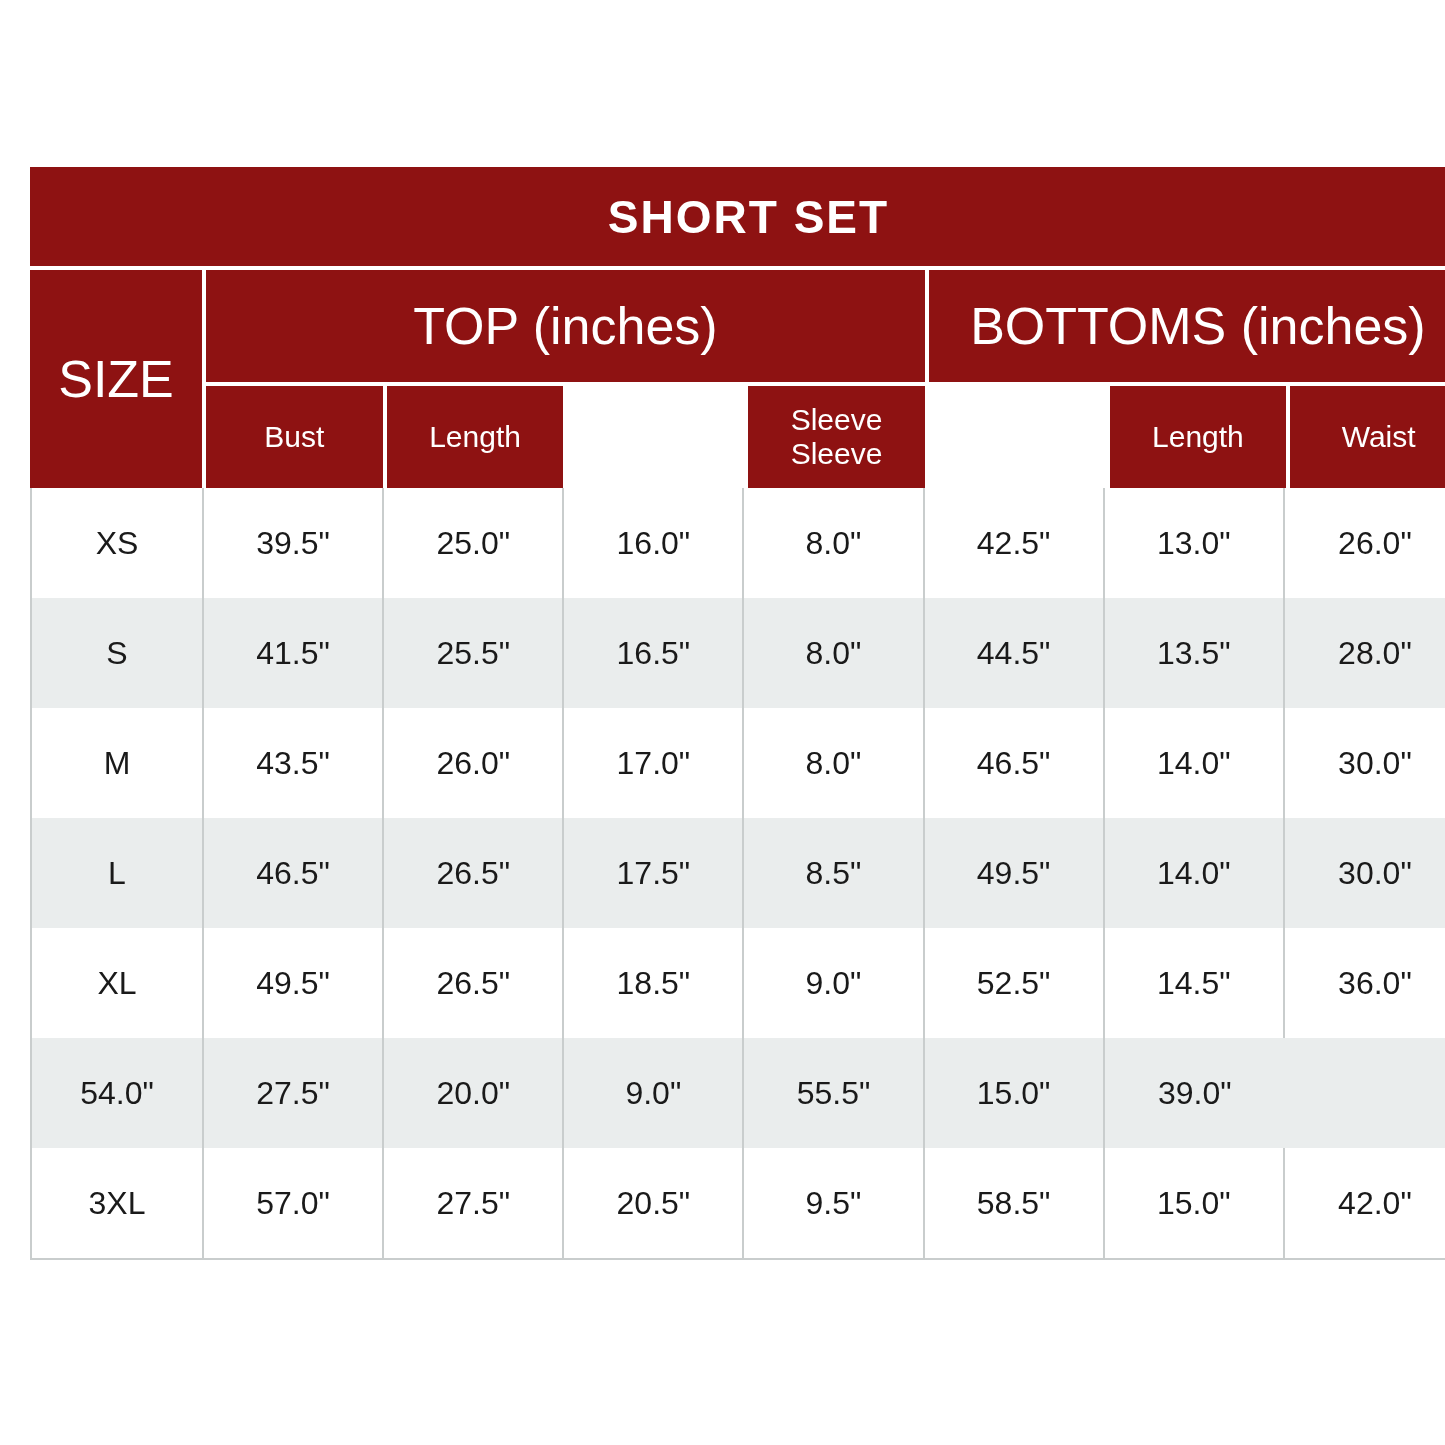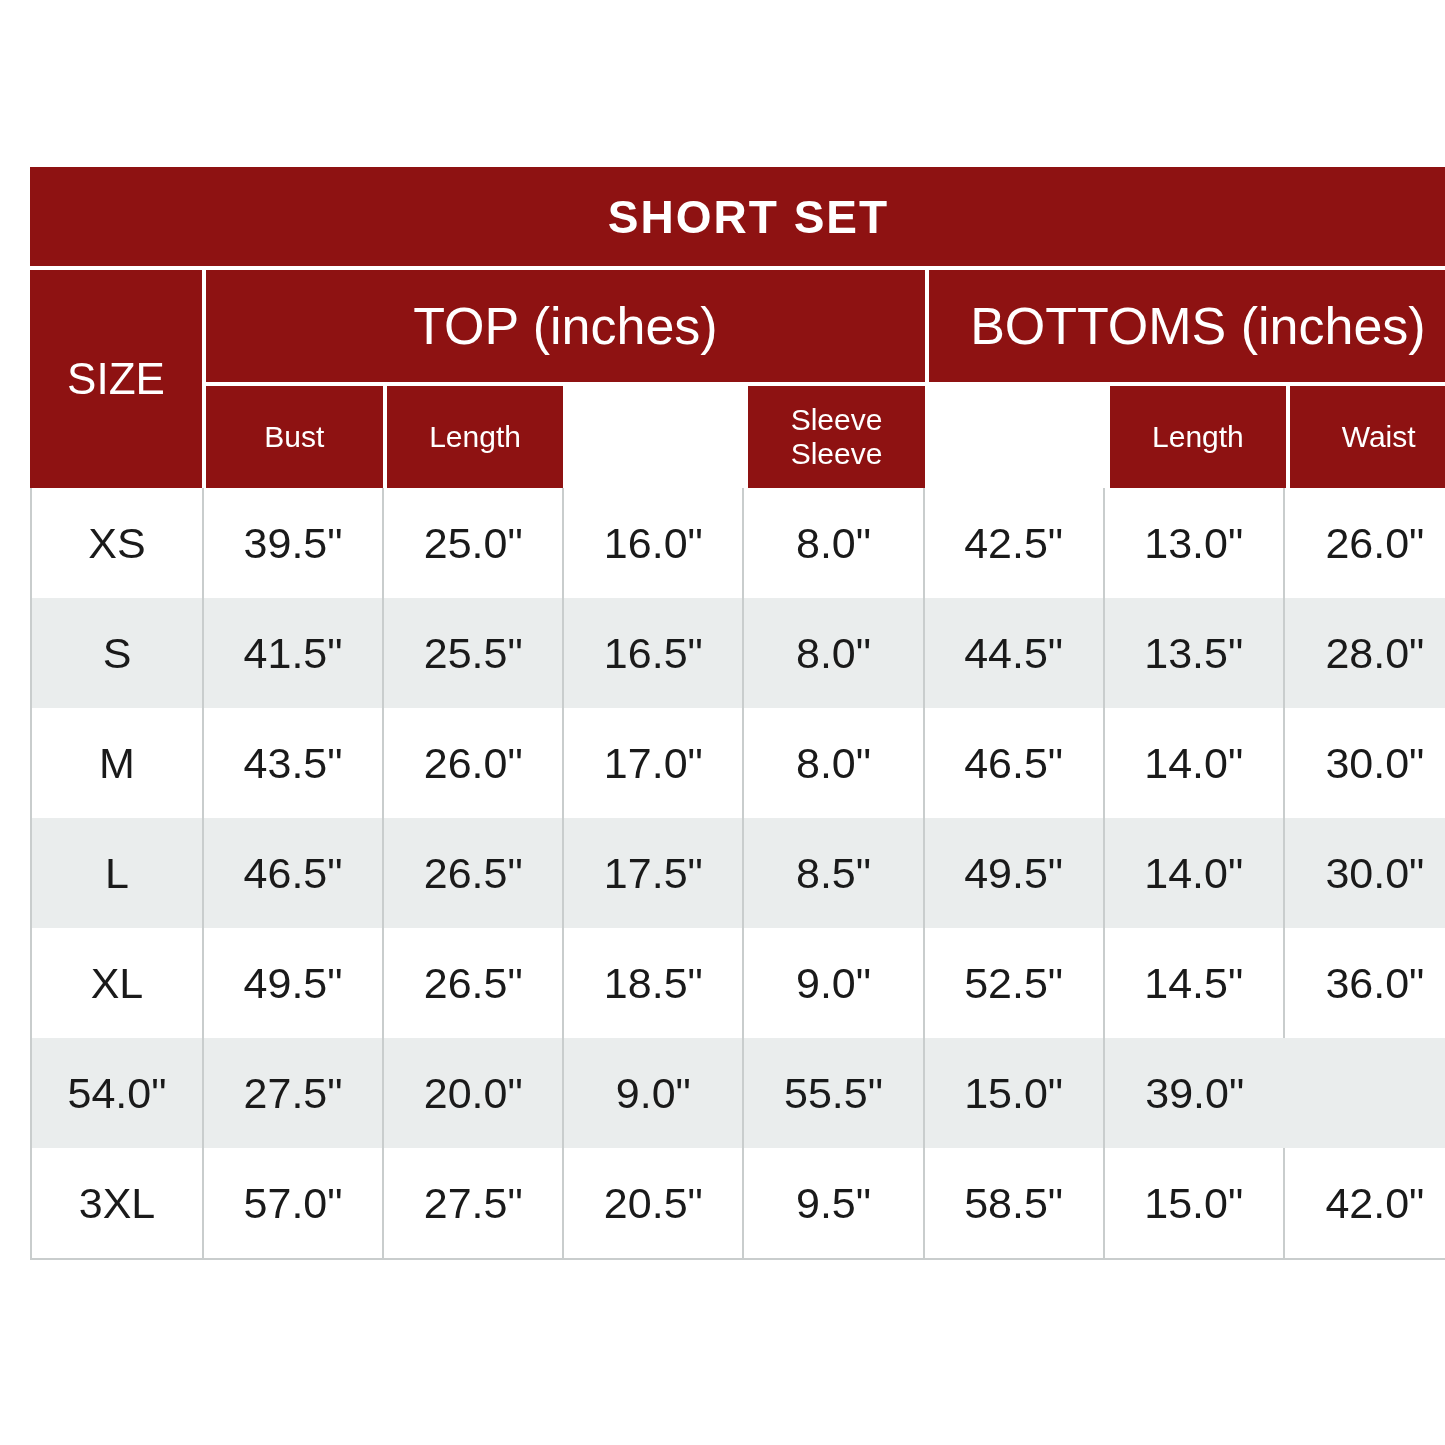--- a/index.html
+++ b/index.html
@@ -32,21 +32,21 @@
     color:var(--header-text);
     display:flex; align-items:center; justify-content:center;
     text-align:center;
   }
   .title-cell{
     grid-column:1 / -1; grid-row:1;
     font-size:46px; font-weight:bold; letter-spacing:2px;
   }
   .size-cell{
     grid-column:1; grid-row:2 / 4;
-    font-size:44px;
+    font-size:52px;
   }
   .group-cell{ grid-row:2; font-size:52px; }
   .group-top{ grid-column:2 / 6; }
   .group-bottoms{ grid-column:6 / 9; }
   .sub-cell{
     grid-row:3;
     font-size:30px; line-height:1.15; padding:0 10px;
   }
   .c2{grid-column:2}.c3{grid-column:3}.c4{grid-column:4}.c5{grid-column:5}
   .c6{grid-column:6}.c7{grid-column:7}.c8{grid-column:8}
@@ -58,21 +58,21 @@
   }
   .body-row{
     display:grid;
     grid-template-columns:172px repeat(7, 1fr);
     height:110px;
     background:var(--row-bg);
   }
   .body-row.alt{ background:var(--row-alt); }
   .body-row .cell{
     display:flex; align-items:center; justify-content:center;
-    font-size:43px; color:var(--cell-text);
+    font-size:32px; color:var(--cell-text);
     border-right:2px solid var(--divider);
     text-align:center;
   }
   .body-row .cell:last-child{ border-right:0; }
 </style>
 </head>
 <body>
 
 <div class="size-chart">
 

